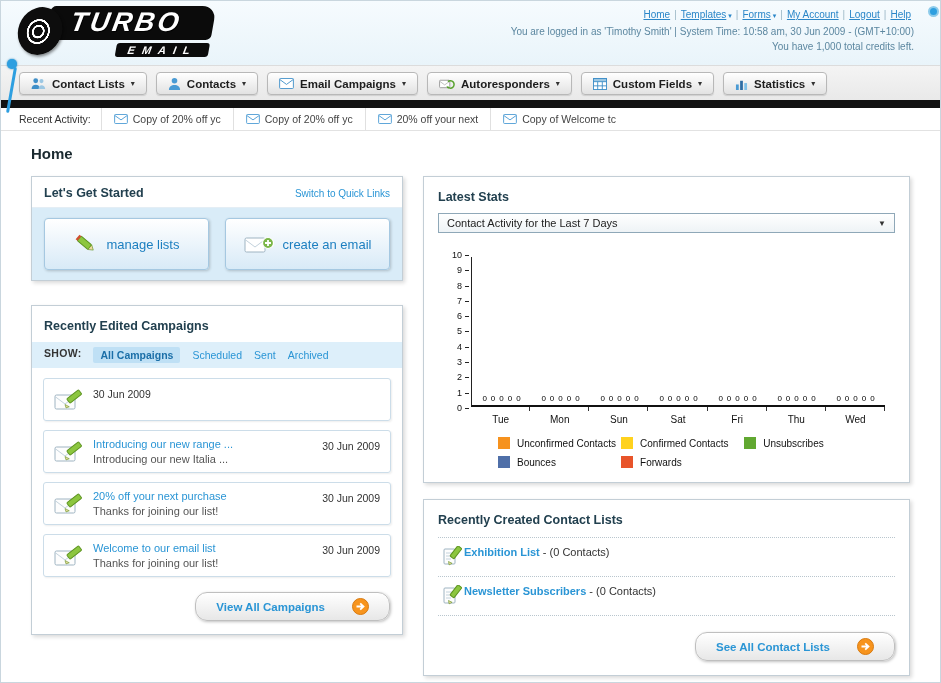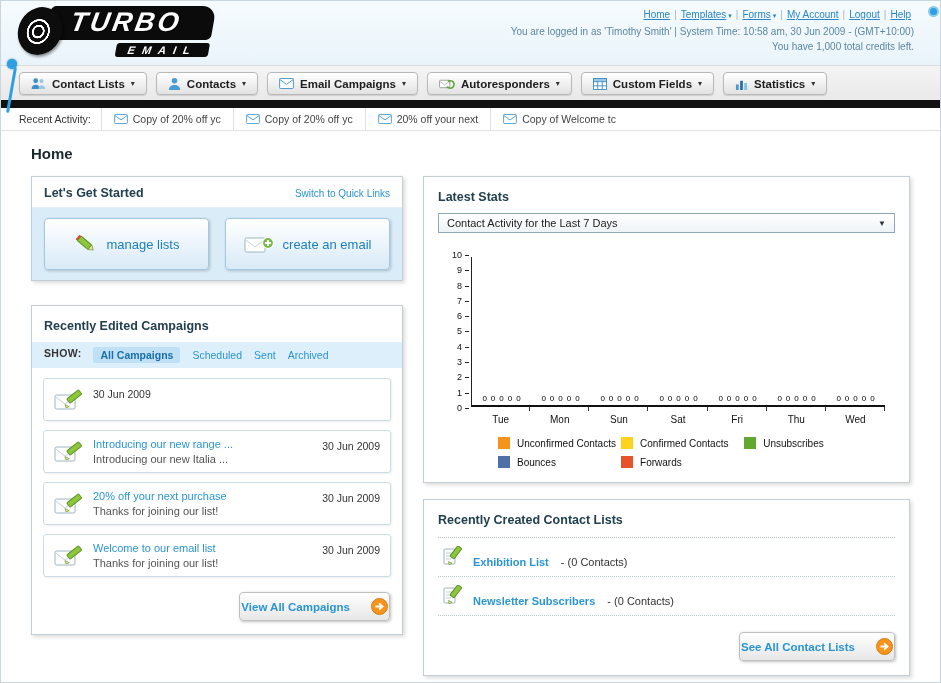--- a/index.html
+++ b/index.html
@@ -63,21 +63,21 @@
   .filter{color:#2a95d5;cursor:pointer}
   .filter.active{background:#bfe0f5;color:#1b6fa8;font-weight:bold;padding:2px 7px;border-radius:2px}
   .camp-list{padding:10px 11px 2px}
   .camp-item{display:flex;align-items:flex-start;gap:9px;border:1px solid #ccdde9;border-radius:3px;padding:7px 10px;margin-bottom:9px;box-shadow:1px 1px 2px rgba(0,0,0,.07);cursor:pointer}
   .camp-icon{display:inline-flex;margin-top:2px}
   .camp-text{flex:1;min-width:0}
   .camp-title{color:#2a95d5;font-size:11px;margin-bottom:3px;cursor:pointer}
   .camp-sub{color:#555;font-size:11px}
   .camp-date{font-size:10.5px;color:#333;white-space:nowrap;margin-top:2px}
   .camp-footer{display:flex;justify-content:flex-end;padding:4px 12px 13px}
-  .btn{display:inline-flex;align-items:center;gap:21px;background:linear-gradient(#ffffff,#e7e7e7);border:1px solid #bfbfbf;border-radius:4px;padding:5px 1px;color:#2a95d5;font-weight:bold;font-size:11.5px;cursor:pointer;box-shadow:1px 1px 3px rgba(0,0,0,.25);font-family:inherit}
+  .btn{display:inline-flex;align-items:center;gap:27px;background:linear-gradient(#ffffff,#e7e7e7);border:1px solid #bfbfbf;border-radius:12px;padding:5px 20px;color:#2a95d5;font-weight:bold;font-size:11.5px;cursor:pointer;box-shadow:1px 1px 3px rgba(0,0,0,.25);font-family:inherit}
   .btn-icon{display:inline-flex}
 
   
   .stats-head{padding:10px 14px 5px}
   .stats-select{margin:3px 14px 10px;border:1px solid #8fa8b8;padding:3px 8px;font-size:11px;color:#222;display:flex;align-items:center;justify-content:space-between;background:linear-gradient(#ffffff,#eef3f6);cursor:pointer}
   .sel-caret{font-size:8px;color:#333}
   .chart-area{padding:14px 24px 0 28px}
   .chart{display:flex}
   .yaxis{display:flex;flex-direction:column;justify-content:space-between;align-items:flex-end;height:162px;font-size:9px;color:#111;margin-top:-6px;padding-right:2px}
   .ylabel{display:flex;align-items:center;gap:3px;line-height:1}
@@ -90,21 +90,21 @@
   .xtick-cell{flex:1;border-right:1px solid #333}
   .xlabels{display:flex;font-size:10px;color:#111;margin-top:3px}
   .xlabel{flex:1;text-align:center}
   .legend{margin:12px 14px 14px 46px;display:flex;flex-wrap:wrap;row-gap:7px;font-size:10px;color:#111}
   .legend-item{display:flex;align-items:center;gap:7px;width:33%}
   .legend-swatch{width:12px;height:12px;display:inline-block;flex:none}
 
   
   .cl-head{padding:10px 14px 9px}
   .cl-list{margin:0 14px}
-  .cl-item{display:flex;align-items:flex-end;gap:9px;padding:8px 4px;border-top:1px dotted #b9c6ce;font-size:11px;color:#333;cursor:pointer}
+  .cl-item{display:flex;align-items:flex-start;padding:8px 4px;border-top:1px dotted #b9c6ce;font-size:11px;color:#333;cursor:pointer}
   .cl-item:last-child{border-bottom:1px dotted #b9c6ce}
   .cl-icon{display:inline-flex}
   .cl-name{color:#2a95d5;font-weight:bold;cursor:pointer}
   .cl-footer{display:flex;justify-content:flex-end;padding:16px 14px 14px}
 </style>
 </head>
 <body>
 
 <div class="page">
 

